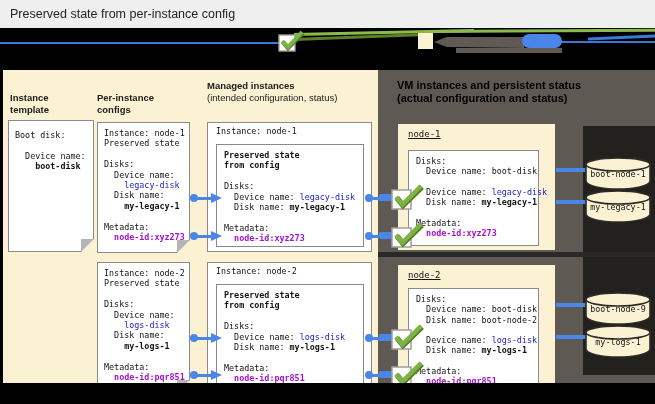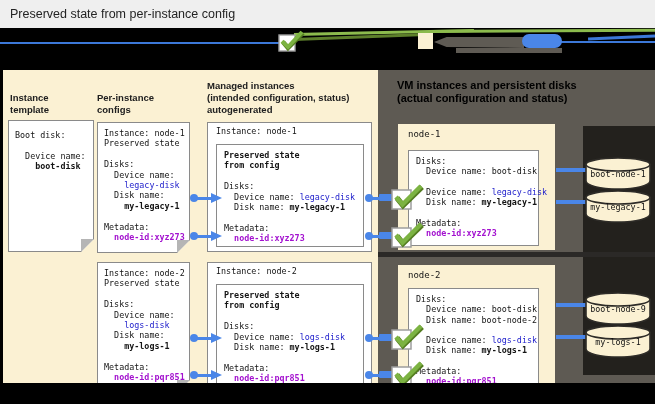--- a/index.html
+++ b/index.html
@@ -10,35 +10,35 @@
   .appbar{left:0;top:0;width:655px;height:28px;background:#efefef;}
   .apptitle{left:10px;top:6px;font:12.5px/16px "Liberation Sans",sans-serif;color:#242424;}
   .topbar{left:0;top:28px;width:655px;height:42px;background:#000;}
   
   .beigepanel{left:3px;top:70px;width:375px;height:328px;background:#fbf1d3;}
   .darkpanel{left:378px;top:70px;width:277px;height:334px;background:#5e5a53;}
   .blackrect{background:#23211d;}
   .divider{background:#2b2927;}
   
   .colhdr{font:bold 9.5px/12px "Liberation Sans",sans-serif;color:#202020;}
-  .colhdr .norm{font-weight:bold;}
+  .colhdr .norm{font-weight:normal;}
   .darkhdr{font:bold 11px/12.5px "Liberation Sans",sans-serif;color:#000;white-space:nowrap;}
   
   .wbox{background:#fff;border:1px solid #8a8a8a;box-sizing:border-box;}
   .doc{background:#fff;border:1px solid #8a8a8a;box-sizing:border-box;
        clip-path:polygon(0 0,100% 0,100% calc(100% - 13px),calc(100% - 13px) 100%,0 100%);}
   .fold{position:absolute;right:0;bottom:0;width:13px;height:13px;background:#b5b5b5;
         clip-path:polygon(0 0,100% 0,0 100%);}
   
   .ml{font:8.4px/10.4px "DejaVu Sans Mono",monospace;white-space:pre;color:#141414;height:10.4px;}
   .ml2{font:8.4px/10.3px "DejaVu Sans Mono",monospace;white-space:pre;color:#141414;height:10.3px;}
   .b{font-weight:bold;}
   .blue{color:#2222cc;font-weight:normal;}
   .mag{color:#a312cf;font-weight:bold;}
-  .vmtitle{font:9px/11px "DejaVu Sans Mono",monospace;color:#141414;white-space:pre;}
+  .vmtitle{font:9px/11px "DejaVu Sans Mono",monospace;color:#141414;white-space:pre;text-decoration:underline;}
   
   .dot{width:8px;height:8px;border-radius:50%;background:#4a86e8;}
   .cline{height:2.5px;background:#4a86e8;}
   .thick{height:7px;background:#4a86e8;border-radius:1px;}
   .tri{width:0;height:0;border-top:5px solid transparent;border-bottom:5px solid transparent;
        border-left:11px solid #4a86e8;}
   .hline{height:4px;background:#4a86e8;}
   .cyl{width:68px;height:34px;}
   .cyl .lbl{position:absolute;left:0;top:13px;width:68px;text-align:center;
             font:8.4px/11px "DejaVu Sans Mono",monospace;color:#141414;}
@@ -75,21 +75,20 @@
     <div class="abs" style="left:522px;top:6px;width:40px;height:14px;background:#4a86e8;border-radius:8px;"></div>
     <div class="abs bline" style="left:588px;top:8px;width:67px;height:2.5px;transform:rotate(-2.5deg);"></div>
   </div>
 
   <div class="abs beigepanel">
     <div class="abs colhdr" style="left:94px;top:22px;width:80px;">Per-instance configs</div>
     <div class="abs colhdr" style="left:7px;top:22px;width:66px;">Instance template</div>
     <div class="abs colhdr" style="left:204px;top:10px;width:170px;">
       <div>Managed instances</div>
       <div class="norm">(intended configuration, status)</div>
-      <div>autogenerated</div>
     </div>
 
     <div class="abs doc" style="left:5px;top:50px;width:86px;height:132px;padding:9px 0 0 6px;">
       <div class="ml">Boot disk:</div>
       <div class="ml"></div>
       <div class="ml">  Device name:</div>
       <div class="ml b">    boot-disk</div>
     </div>
     <div class="abs fold" style="left:78px;top:169px;"></div>
 
@@ -148,21 +147,21 @@
         <div class="ml"><span>  Device name: </span><span class="blue">logs-disk</span></div>
         <div class="ml"><span>  Disk name: </span><span class="b">my-logs-1</span></div>
         <div class="ml"></div>
         <div class="ml">Metadata:</div>
         <div class="ml mag">  node-id:pqr851</div>
       </div>
     </div>
   </div>
 
   <div class="abs darkpanel">
-    <div class="abs darkhdr" style="left:19px;top:9px;">VM instances and persistent disks</div>
+    <div class="abs darkhdr" style="left:19px;top:9px;">VM instances and persistent status</div>
     <div class="abs darkhdr" style="left:19px;top:22px;">(actual configuration and status)</div>
     <div class="abs blackrect" style="left:205px;top:56px;width:72px;height:126px;"></div>
     <div class="abs blackrect" style="left:205px;top:187px;width:72px;height:118px;"></div>
     <div class="abs divider" style="left:0;top:182px;width:277px;height:5px;"></div>
 
     <div class="abs" style="left:20px;top:54px;width:157px;height:126px;background:#fbf1d3;">
       <div class="abs vmtitle" style="left:10px;top:5px;">node-1</div>
       <div class="abs wbox" style="left:10px;top:26px;width:131px;height:96px;padding:5px 0 0 7px;">
         <div class="ml2">Disks:</div>
         <div class="ml2">  Device name: boot-disk</div>

